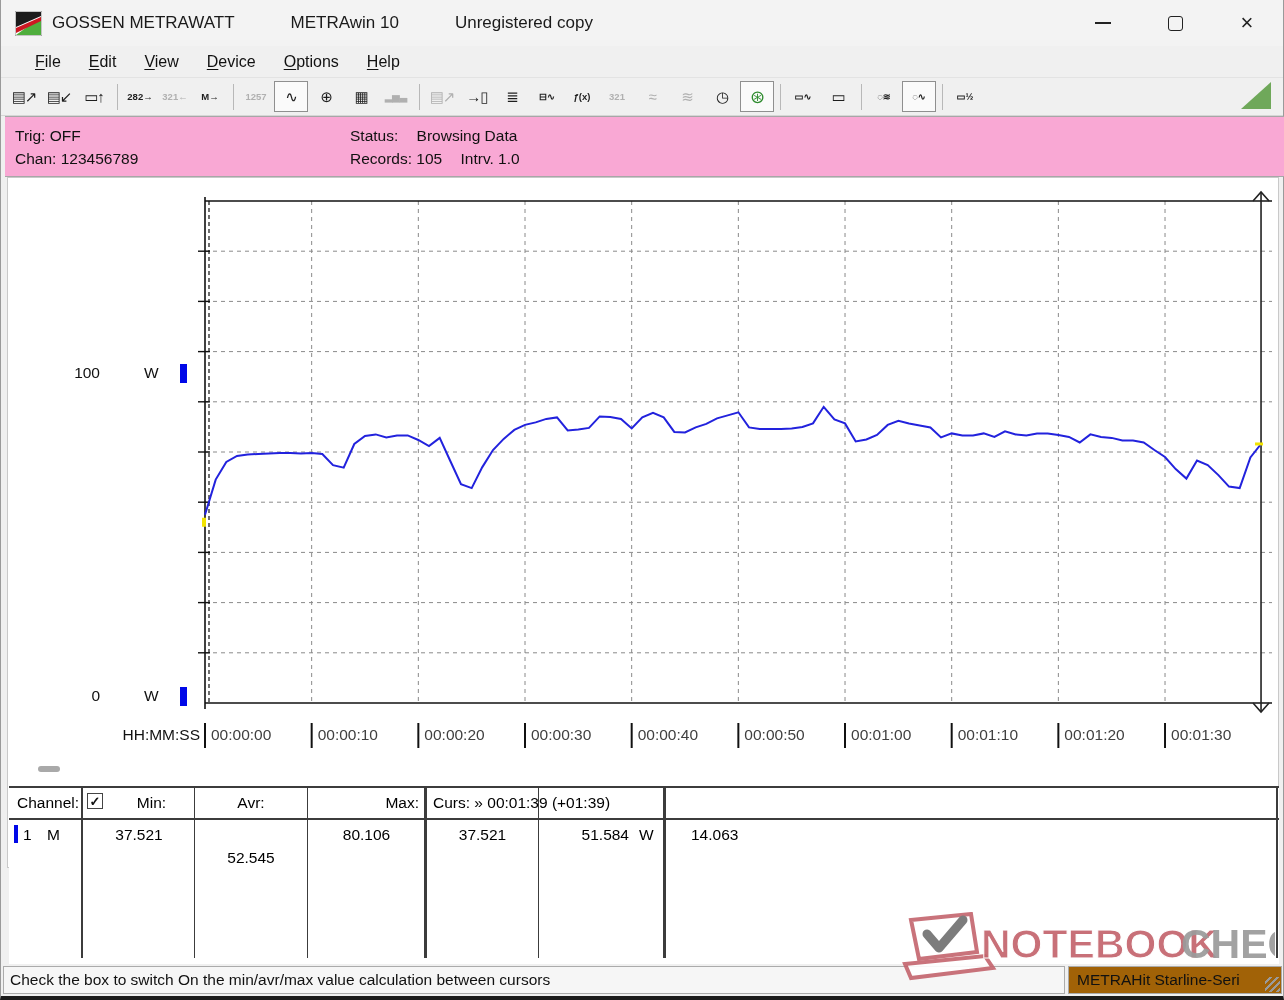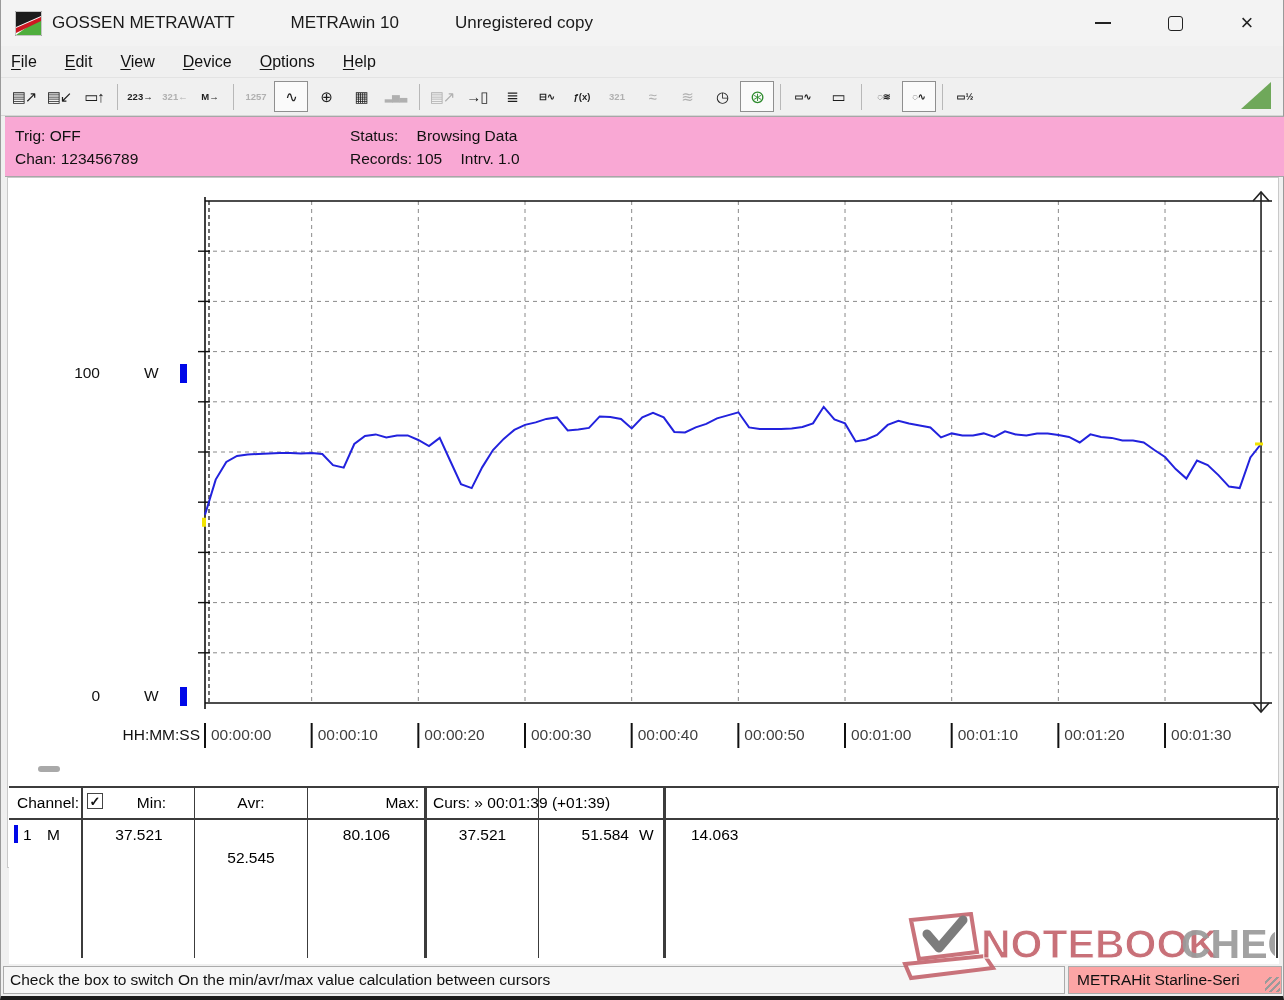--- a/index.html
+++ b/index.html
@@ -16,21 +16,21 @@
   #titlebar .t-text { font-size:17px; color:#1a1a1a; margin-right:56px; white-space:nowrap; }
   #win-controls { position:absolute; right:0; top:0; height:46px; display:flex; }
   .win-btn { width:72px; height:46px; display:flex; align-items:center; justify-content:center;
     font-size:19px; color:#222; background:transparent; border:none; }
   .win-btn .sq { width:15px; height:15px; border:1.6px solid #222; border-radius:3px; display:block; }
   .win-btn .mini { display:block; width:16px; border-top:2px solid #222; }
   .win-btn .x { font-size:22px; font-weight:300; }
 
   
   #menubar { position:absolute; left:0; top:46px; width:100%; height:32px;
-    background:#f0f0f0; display:flex; align-items:center; padding-left:0;
+    background:#f0f0f0; display:flex; align-items:center; padding-left:24px;
     border-bottom:1px solid #e3e3e3; }
   .menu-item { font-size:16px; color:#111; padding:4px 10px; margin-right:8px; }
   .menu-item u { text-decoration:underline; text-underline-offset:2px; }
 
   
   #toolbar { position:absolute; left:0; top:78px; width:100%; height:38px;
     background:#f0f0f0; display:flex; align-items:center; padding-left:6px;
     border-bottom:1px solid #d6d6d6; }
   .tb-btn { width:34px; height:31px; margin-right:1px; display:flex; align-items:center;
     justify-content:center; background:transparent; border:1px solid transparent;
@@ -75,21 +75,21 @@
     display:flex; align-items:center; justify-content:center; color:#111; }
   #row-chan-mark { position:absolute; left:5px; top:37px; width:4px; height:18px; background:#0008e8; }
 
   
   #statusbar { position:absolute; left:0; top:964px; width:100%; height:32px;
     background:#f0f0f0; }
   #status-left { position:absolute; left:2px; top:2px; width:1062px; height:28px;
     background:#f6f6f6; border:1px solid #ababab; font-size:15.5px; color:#111;
     padding:4px 6px; white-space:nowrap; overflow:hidden; }
   #status-right { position:absolute; left:1067px; top:2px; width:214px; height:28px;
-    background:#fca5a5; border:1px solid #ababab; font-size:15.5px; color:#111;
+    background:#a16207; border:1px solid #ababab; font-size:15.5px; color:#111;
     padding:4px 8px; white-space:nowrap; overflow:hidden; }
   #resize-grip { position:absolute; right:1px; bottom:1px; width:15px; height:15px;
     background:repeating-linear-gradient(135deg, transparent 0 3px, #9a9a9a 3px 5px); }
 
   
   #watermark { position:absolute; left:896px; top:912px; width:378px; height:80px; pointer-events:none; }
 </style>
 </head>
 <body>
 
@@ -129,21 +129,21 @@
       <div class="menu-item"><u>O</u>ptions</div>
       <div class="menu-item"><u>H</u>elp</div>
     </div>
 
   <div id="toolbar">
     <div id="green-triangle"></div>
   <button class="tb-btn">▤↗</button>
       <button class="tb-btn">▤↙</button>
       <button class="tb-btn">▭↑</button>
       <div class="tb-sep"></div>
-      <button class="tb-btn small">223→</button>
+      <button class="tb-btn small">282→</button>
       <button class="tb-btn small disabled">321←</button>
       <button class="tb-btn small">M→</button>
       <div class="tb-sep"></div>
       <button class="tb-btn small disabled">1257</button>
       <button class="tb-btn active">∿</button>
       <button class="tb-btn">⊕</button>
       <button class="tb-btn">▦</button>
       <button class="tb-btn small disabled">▂▅▃</button>
       <div class="tb-sep"></div>
       <button class="tb-btn disabled">▤↗</button>

